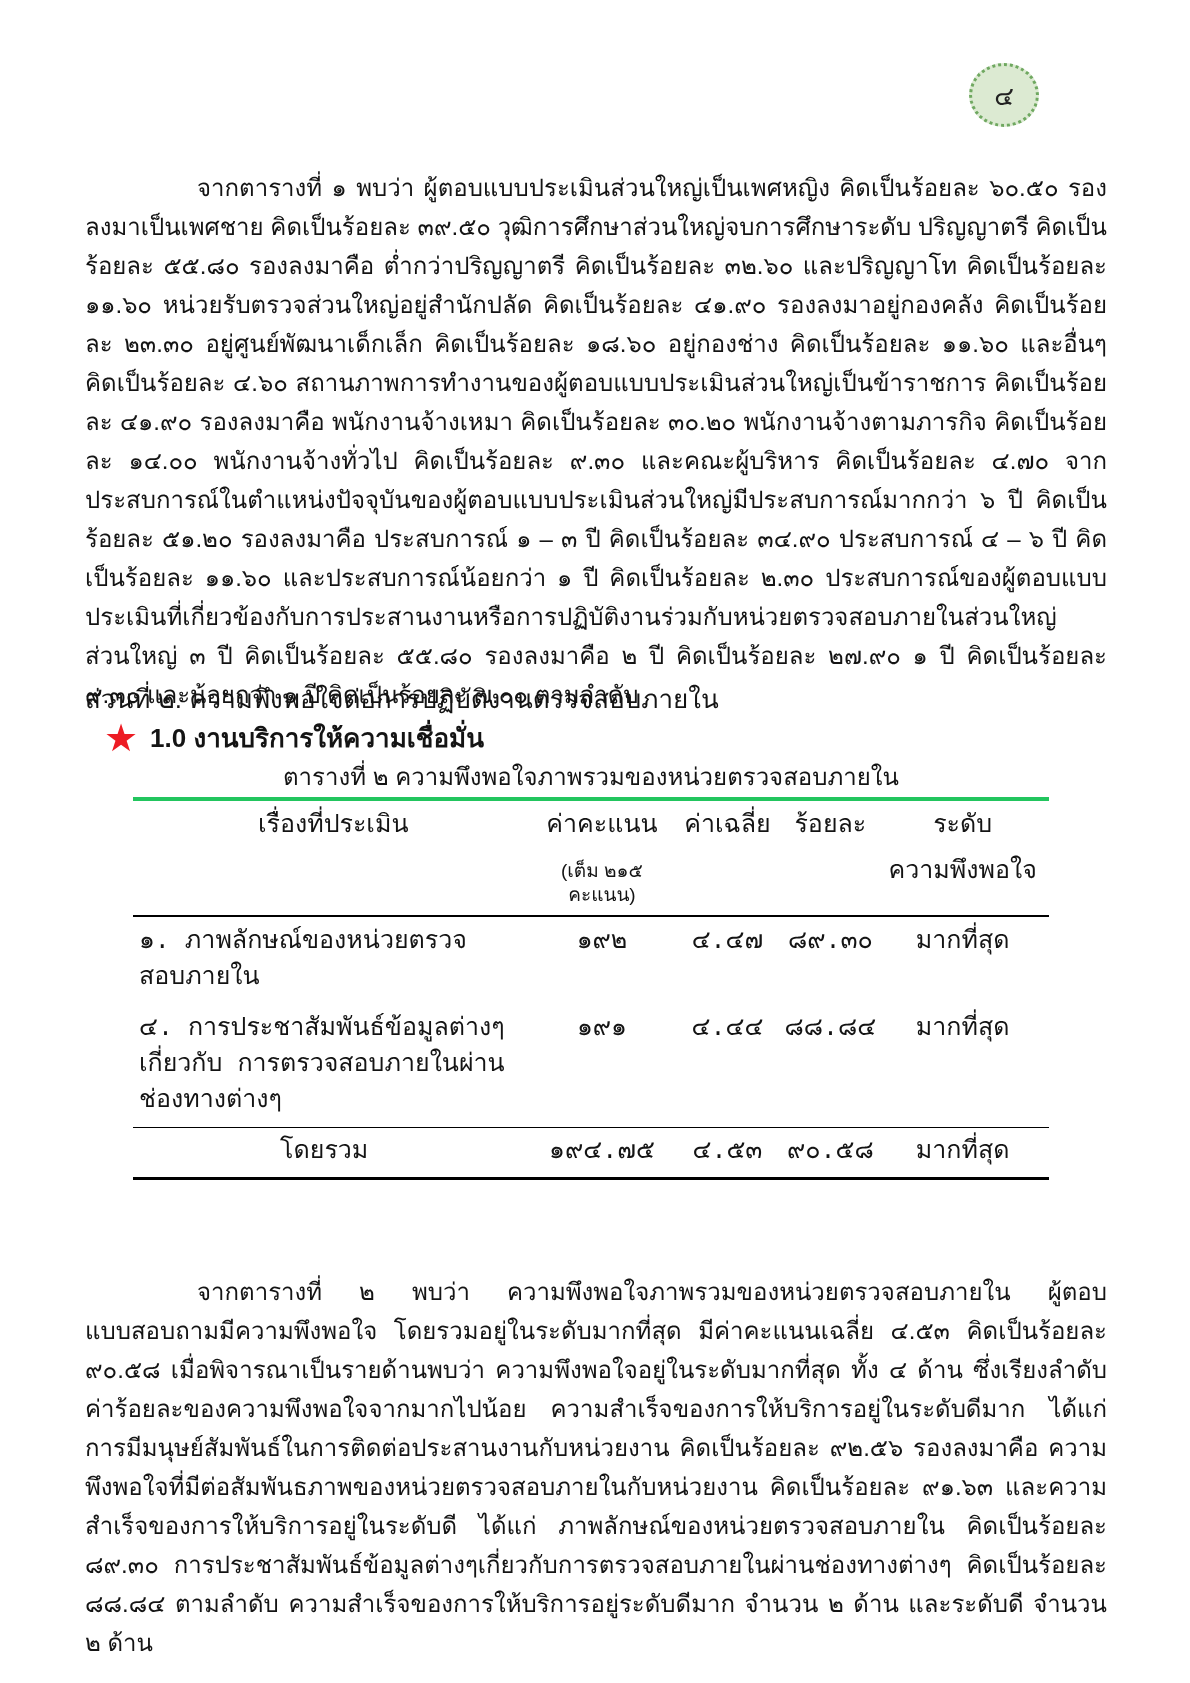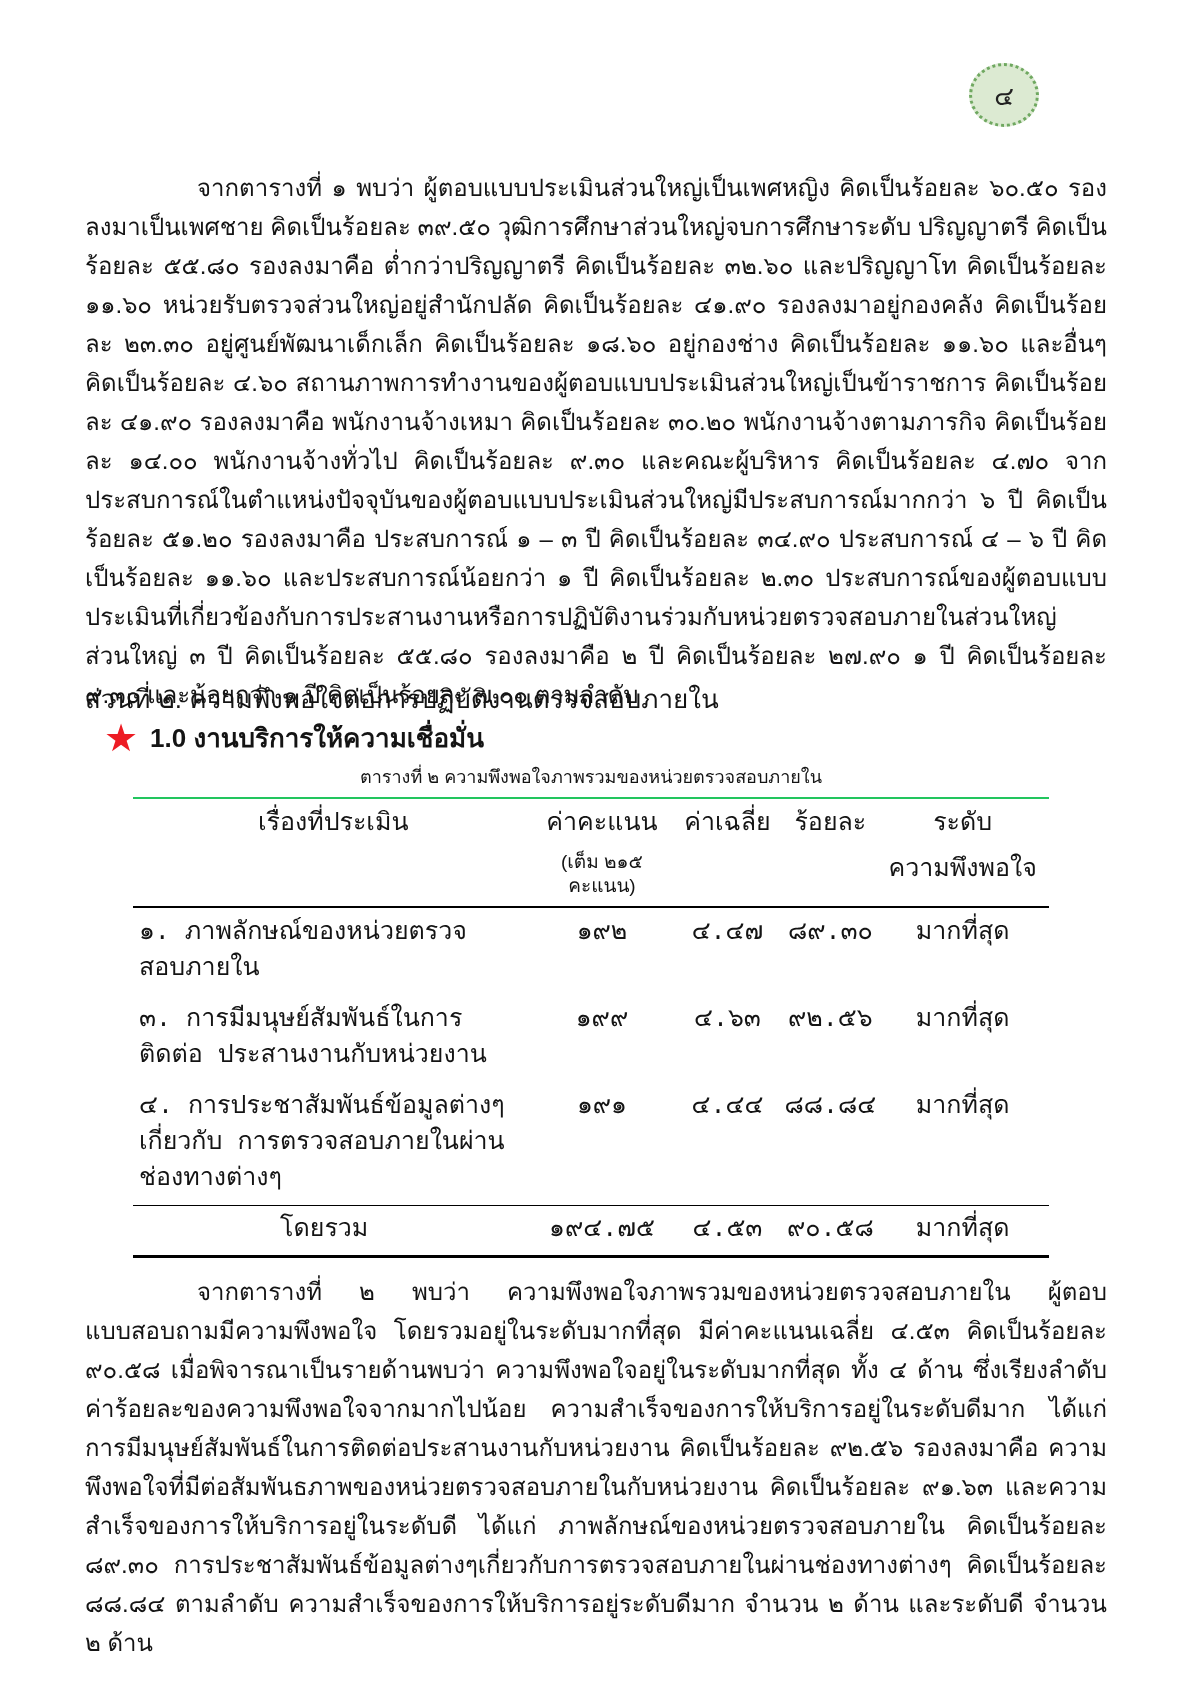--- a/index.html
+++ b/index.html
@@ -36,33 +36,33 @@
     font-size: 26px; font-weight: normal; line-height: 34px;
   }
   .subheading {
     position: absolute; left: 104px; top: 718px;
     font-size: 26px; font-weight: bold; line-height: 40px;
     display: flex; align-items: center; gap: 12px;
   }
   .star { color: #ed1c24; font-size: 38px; line-height: 36px; font-weight: normal; }
   
   .table-wrap { position: absolute; left: 133px; top: 760px; width: 916px; }
-  .caption { text-align: center; font-size: 18px; line-height: 34px; margin-bottom: 3px; }
+  .caption { text-align: center; font-size: 24px; line-height: 34px; margin-bottom: 3px; }
   table.sat {
     width: 100%; border-collapse: collapse;
     font-size: 25px;
-    border-top: 2px solid #22c55e;
+    border-top: 4px solid #22c55e;
   }
   table.sat thead tr { border-bottom: 2px solid #000; }
   table.sat th {
     font-weight: normal; vertical-align: top;
     text-align: center; padding: 5px 0 8px;
     line-height: 34px;
   }
-  th .sub  { display: block; font-size: 19px; margin-top: 12px; line-height: 24px; }
+  th .sub  { display: block; font-size: 19px; margin-top: 19px; line-height: 24px; }
   th .sub2 { display: block; font-size: 25px; margin-top: 14px; line-height: 30px; }
   table.sat td {
     vertical-align: top; text-align: center;
     padding: 7px 0 8px; line-height: 36px; font-family: Liberation Mono, monospace;
   }
   table.sat td.item { text-align: left; padding-left: 6px; padding-right: 24px; }
   table.sat tfoot tr {
     border-top: 1.5px solid #000;
     border-bottom: 3px solid #000;
   }
@@ -112,27 +112,20 @@
     </thead>
     <tbody>
       <tr>
         <td class="item">๑. ภาพลักษณ์ของหน่วยตรวจสอบภายใน</td>
         <td>๑๙๒</td>
         <td>๔.๔๗</td>
         <td>๘๙.๓๐</td>
         <td>มากที่สุด</td>
       </tr>
       <tr>
-        <td class="item">๓. การมีมนุษย์สัมพันธ์ในการติดต่อ ประสานงานกับหน่วยงาน</td>
-        <td>๑๙๙</td>
-        <td>๔.๖๓</td>
-        <td>๙๒.๕๖</td>
-        <td>มากที่สุด</td>
-      </tr>
-      <tr>
         <td class="item">๔. การประชาสัมพันธ์ข้อมูลต่างๆเกี่ยวกับ การตรวจสอบภายในผ่านช่องทางต่างๆ</td>
         <td>๑๙๑</td>
         <td>๔.๔๔</td>
         <td>๘๘.๘๔</td>
         <td>มากที่สุด</td>
       </tr>
     </tbody>
     <tfoot>
       <tr>
         <td class="item">โดยรวม</td>

